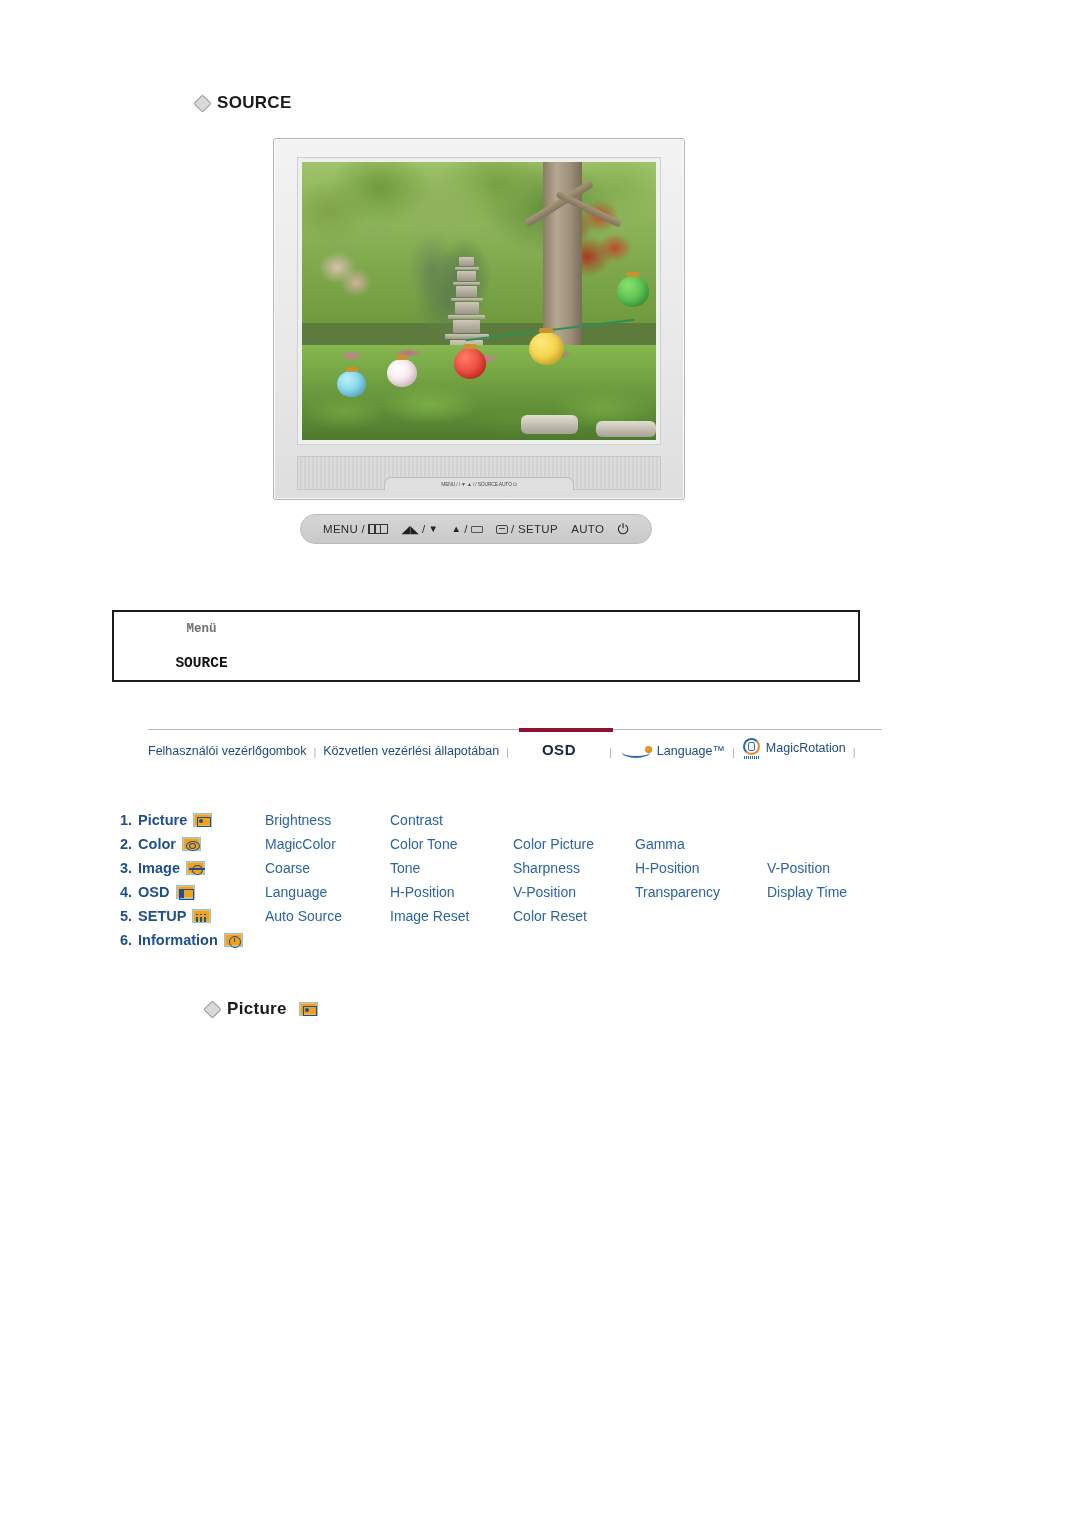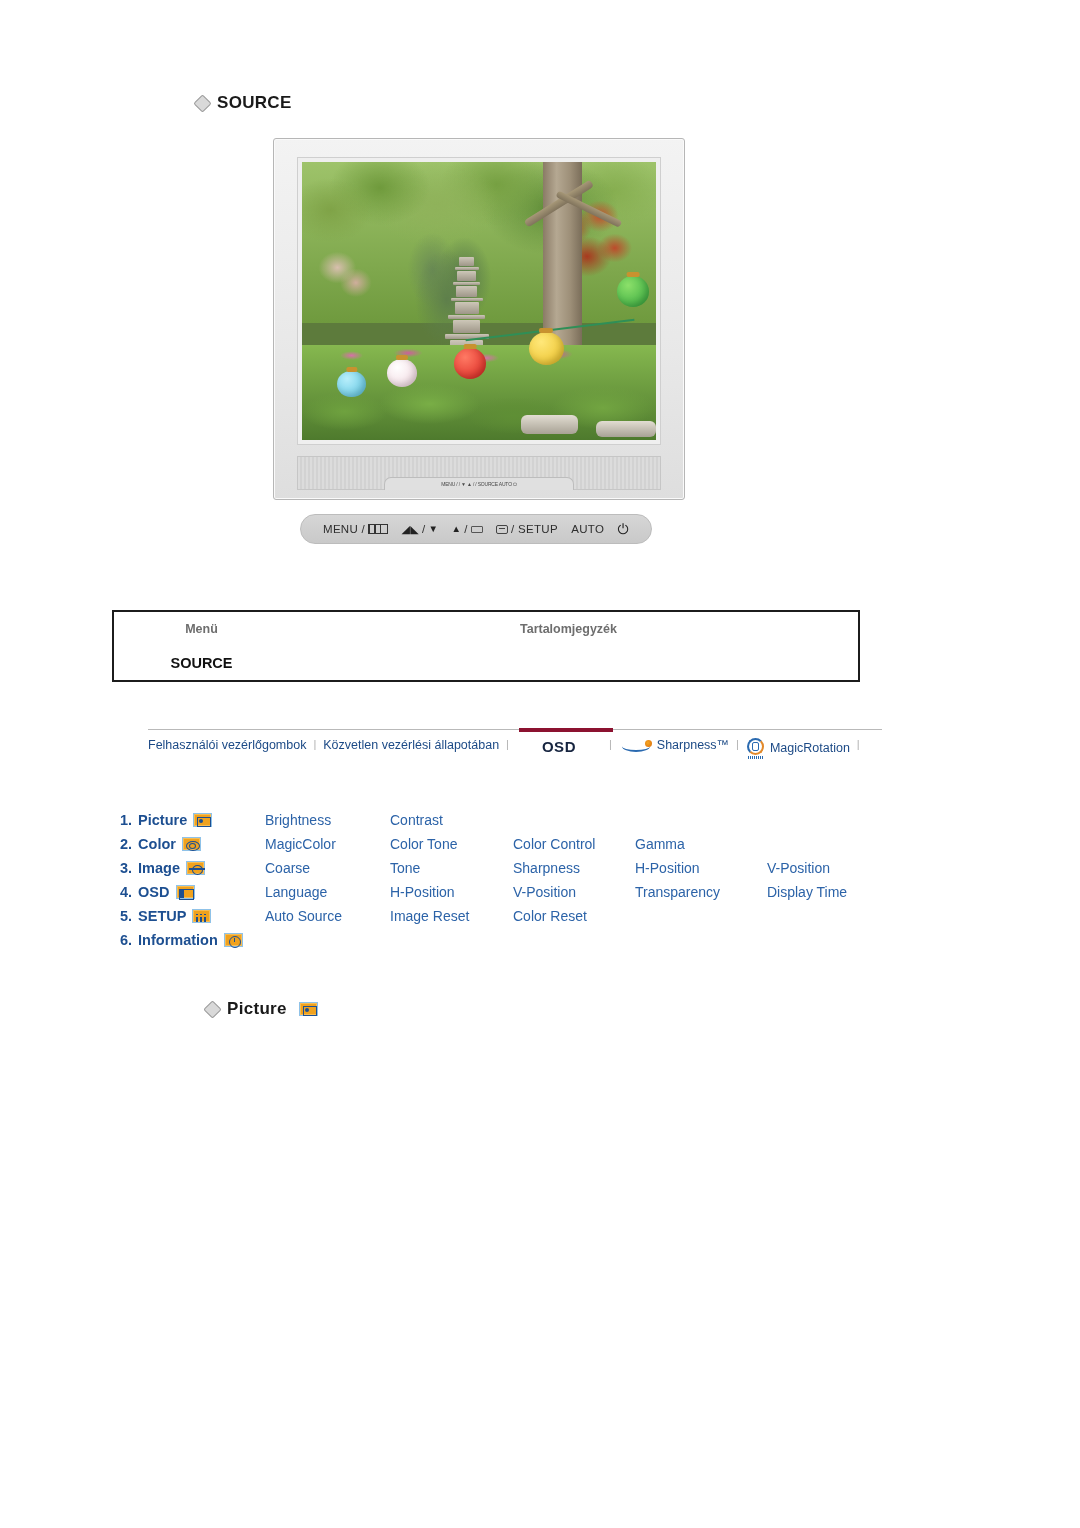--- a/index.html
+++ b/index.html
@@ -191,21 +191,21 @@
   }
   .glyph-power { display:inline-block; font-size:14px; color:#222; }
 
   
   .menu-table {
     position:absolute; left:112px; top:610px;
     width:748px; height:72px;
     border:2px solid #1c1c1c;
     background:#fff;
   }
-  .mt-row { display:flex; height:50%; align-items:center; }
+  .mt-row { display:flex; height:50%; align-items:center;font-family:Liberation Mono, monospace; }
   .mt-head { font-size:12.5px; font-weight:bold; color:#6e6e6e; }
   .mt-col-menu { width:175px; text-align:center; }
   .mt-col-toc  { flex:1; text-align:center; padding-right:10px; }
   .mt-body-menu {
     width:175px; text-align:center;
     font-size:14.5px; font-weight:bold; color:#111;
   }
   .mt-body-toc {
     flex:1; text-align:center; padding-right:10px;
     font-size:13.5px; color:#1a1a1a;
@@ -217,21 +217,21 @@
   }
   .nav-rule {
     position:absolute; left:0; top:0; width:100%; height:1px; background:#b9b9b9;
   }
   .nav-rule-active {
     position:absolute; top:-1px; height:4px; background:#8c1230;
     left:371px; width:94px;
   }
   .nav-items {
     position:absolute; left:0; top:9px; width:100%;
-    display:flex; align-items:flex-start; white-space:nowrap;
+    display:flex; align-items:flex-end; white-space:nowrap;
     font-size:12.5px; color:#1c4a86;
   }
   .nav-item { display:flex; align-items:center; gap:4px; }
   .nav-sep { color:#b0b0b0; font-size:11px; padding:0 7px; }
   .nav-item.active { color:#16243f; font-weight:bold; font-size:15px; letter-spacing:.5px; }
   .nav-pad-osd { padding:0 26px; }
   .logo-magictune {
     display:inline-block; width:34px; height:13px; position:relative;
     font-size:6px; font-weight:bold; color:#1c4a86; line-height:13px;
     letter-spacing:-.3px; overflow:hidden;
@@ -421,21 +421,20 @@
       <span>AUTO</span>
     </span>
     <span class="cell">
       <span class="glyph-power">⏻</span>
     </span>
   </div>
 
   <div class="menu-table">
     <div class="mt-row">
       <div class="mt-head mt-col-menu">Menü</div>
-      <div class="mt-head mt-col-toc">Tartalomjegyzék</div>
     </div>
     <div class="mt-row">
       <div class="mt-body-menu">SOURCE</div>
     </div>
   </div>
 
   <div class="navstrip">
     <div class="nav-rule"></div>
     <div class="nav-rule-active"></div>
     <div class="nav-items">
@@ -449,21 +448,21 @@
       <span class="nav-sep">|</span>
       <span class="nav-item active nav-pad-osd">
         <span>OSD</span>
       </span>
       <span class="nav-sep">|</span>
       <span class="nav-item">
         <span class="logo-magictune">
           <span class="swoosh"></span>
             <span class="dot"></span>
         </span>
-        <span>Sharpness™</span>
+        <span>Language™</span>
       </span>
       <span class="nav-sep">|</span>
       <span class="nav-item">
         <span class="logo-rotation">
           <span class="ring"></span>
             <span class="scr"></span>
             <span class="cap"></span>
         </span>
         <span>MagicRotation</span>
       </span>
@@ -484,21 +483,21 @@
     <div class="cell"></div>
     <div class="cell"></div>
 
     <div class="cell">
       <span class="lbl-main">2.</span>
       <span class="lbl-main">Color</span>
       <span class="osd-icon ic-color"></span>
     </div>
     <div class="cell">MagicColor</div>
     <div class="cell">Color Tone</div>
-    <div class="cell">Color Control</div>
+    <div class="cell">Color Picture</div>
     <div class="cell">Gamma</div>
     <div class="cell"></div>
 
     <div class="cell">
       <span class="lbl-main">3.</span>
       <span class="lbl-main">Image</span>
       <span class="osd-icon ic-image"></span>
     </div>
     <div class="cell">Coarse</div>
     <div class="cell">Tone</div>

